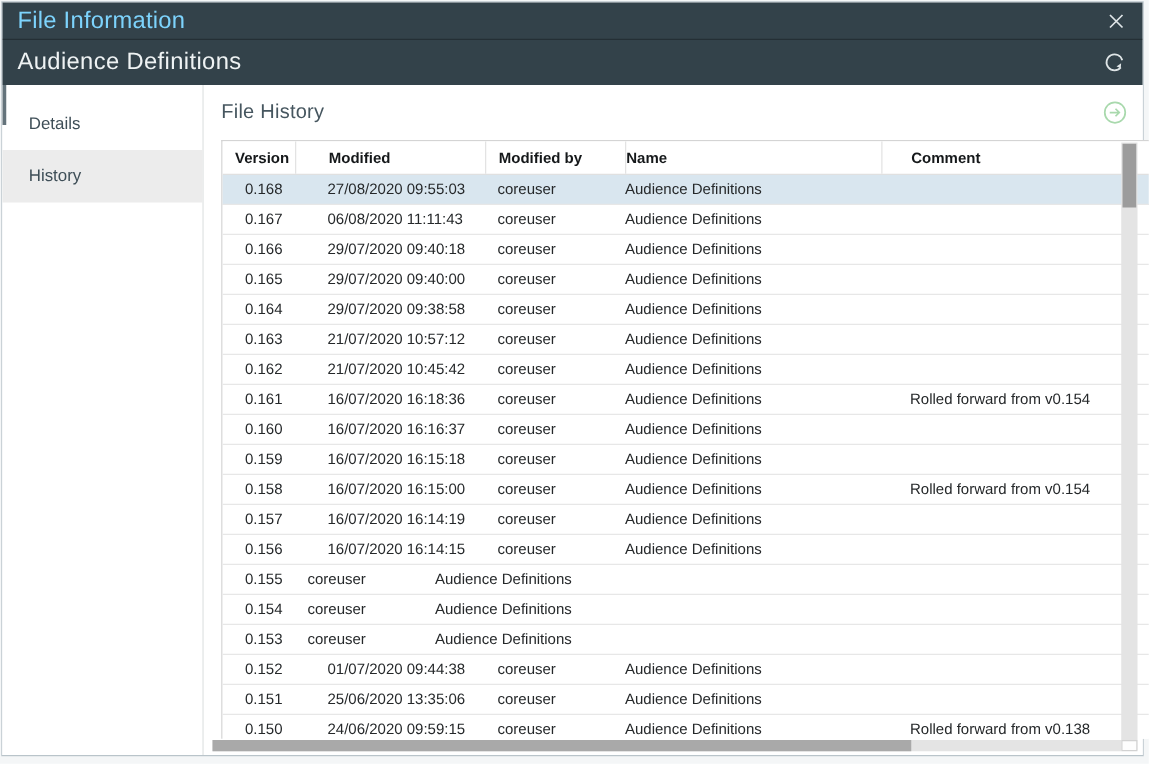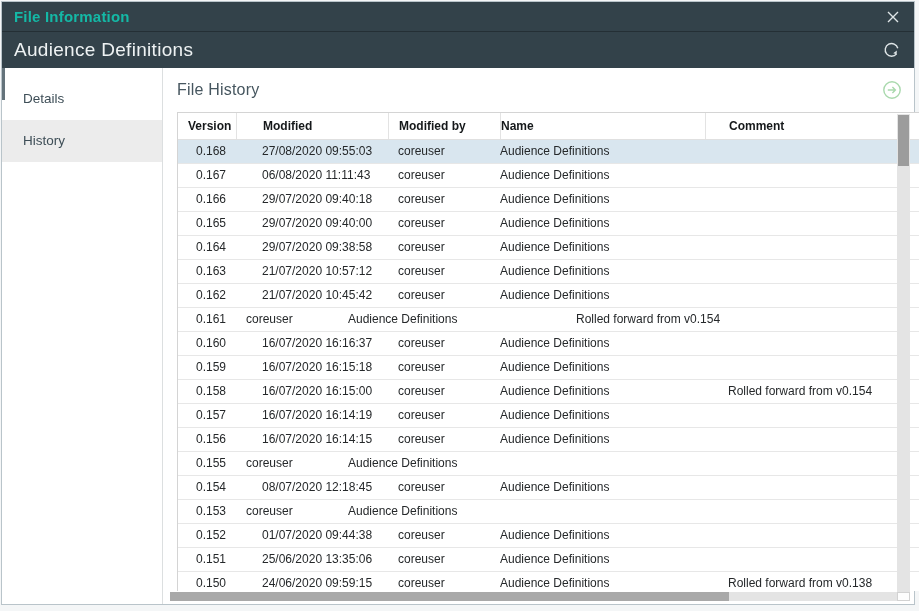--- a/index.html
+++ b/index.html
@@ -14,21 +14,21 @@
     position:absolute; left:1px; top:1px; width:914px; height:604px;
     background:#ffffff; border:1px solid #b9c4ca;
     display:flex; flex-direction:column;
   }
   
   .titlebar { background:#33424a; flex:0 0 66px; }
   .tb-row1 {
     height:30px; display:flex; align-items:center; justify-content:space-between;
     padding:0 14px 0 12px; border-bottom:1px solid rgba(0,0,0,0.28);
   }
-  .tb-title { color:#14b8a6; font-size:15px; font-weight:bold; letter-spacing:0.2px; }
+  .tb-title { color:#7dd3fc; font-size:19px; font-weight:normal; letter-spacing:0.2px; }
   .tb-row2 {
     height:36px; display:flex; align-items:center; justify-content:space-between;
     padding:0 12px 0 12px;
   }
   .tb-subtitle { color:#eef2f3; font-size:19px; letter-spacing:0.3px; font-weight:400; }
   .icon-btn { display:inline-flex; align-items:center; justify-content:center; cursor:pointer; }
   .icon-btn svg { display:block; }
   
   .dlg-body { flex:1; display:flex; position:relative; background:#ffffff; }
   .left-notch { position:absolute; left:0; top:0; width:3px; height:32px; background:#64737b; }
@@ -177,20 +177,21 @@
             </div>
             <div class="tr">
               <div class="td c0">0.162</div>
               <div class="td c1">21/07/2020 10:45:42</div>
               <div class="td c2">coreuser</div>
               <div class="td c3">Audience Definitions</div>
               <div class="td c4"></div>
             </div>
             <div class="tr">
               <div class="td c0">0.161</div>
+              <div class="td c1">16/07/2020 16:18:36</div>
               <div class="td c2">coreuser</div>
               <div class="td c3">Audience Definitions</div>
               <div class="td c4">Rolled forward from v0.154</div>
             </div>
             <div class="tr">
               <div class="td c0">0.160</div>
               <div class="td c1">16/07/2020 16:16:37</div>
               <div class="td c2">coreuser</div>
               <div class="td c3">Audience Definitions</div>
               <div class="td c4"></div>
@@ -224,21 +225,20 @@
               <div class="td c4"></div>
             </div>
             <div class="tr">
               <div class="td c0">0.155</div>
               <div class="td c2">coreuser</div>
               <div class="td c3">Audience Definitions</div>
               <div class="td c4"></div>
             </div>
             <div class="tr">
               <div class="td c0">0.154</div>
-              <div class="td c1">08/07/2020 12:18:45</div>
               <div class="td c2">coreuser</div>
               <div class="td c3">Audience Definitions</div>
               <div class="td c4"></div>
             </div>
             <div class="tr">
               <div class="td c0">0.153</div>
               <div class="td c2">coreuser</div>
               <div class="td c3">Audience Definitions</div>
               <div class="td c4"></div>
             </div>

